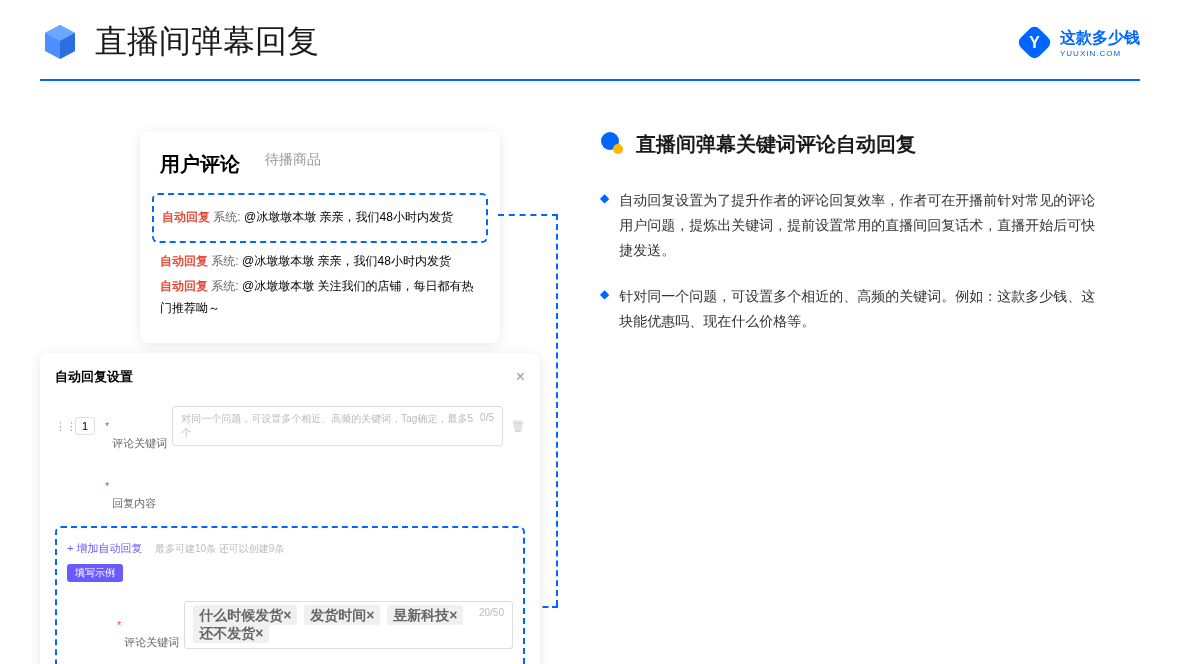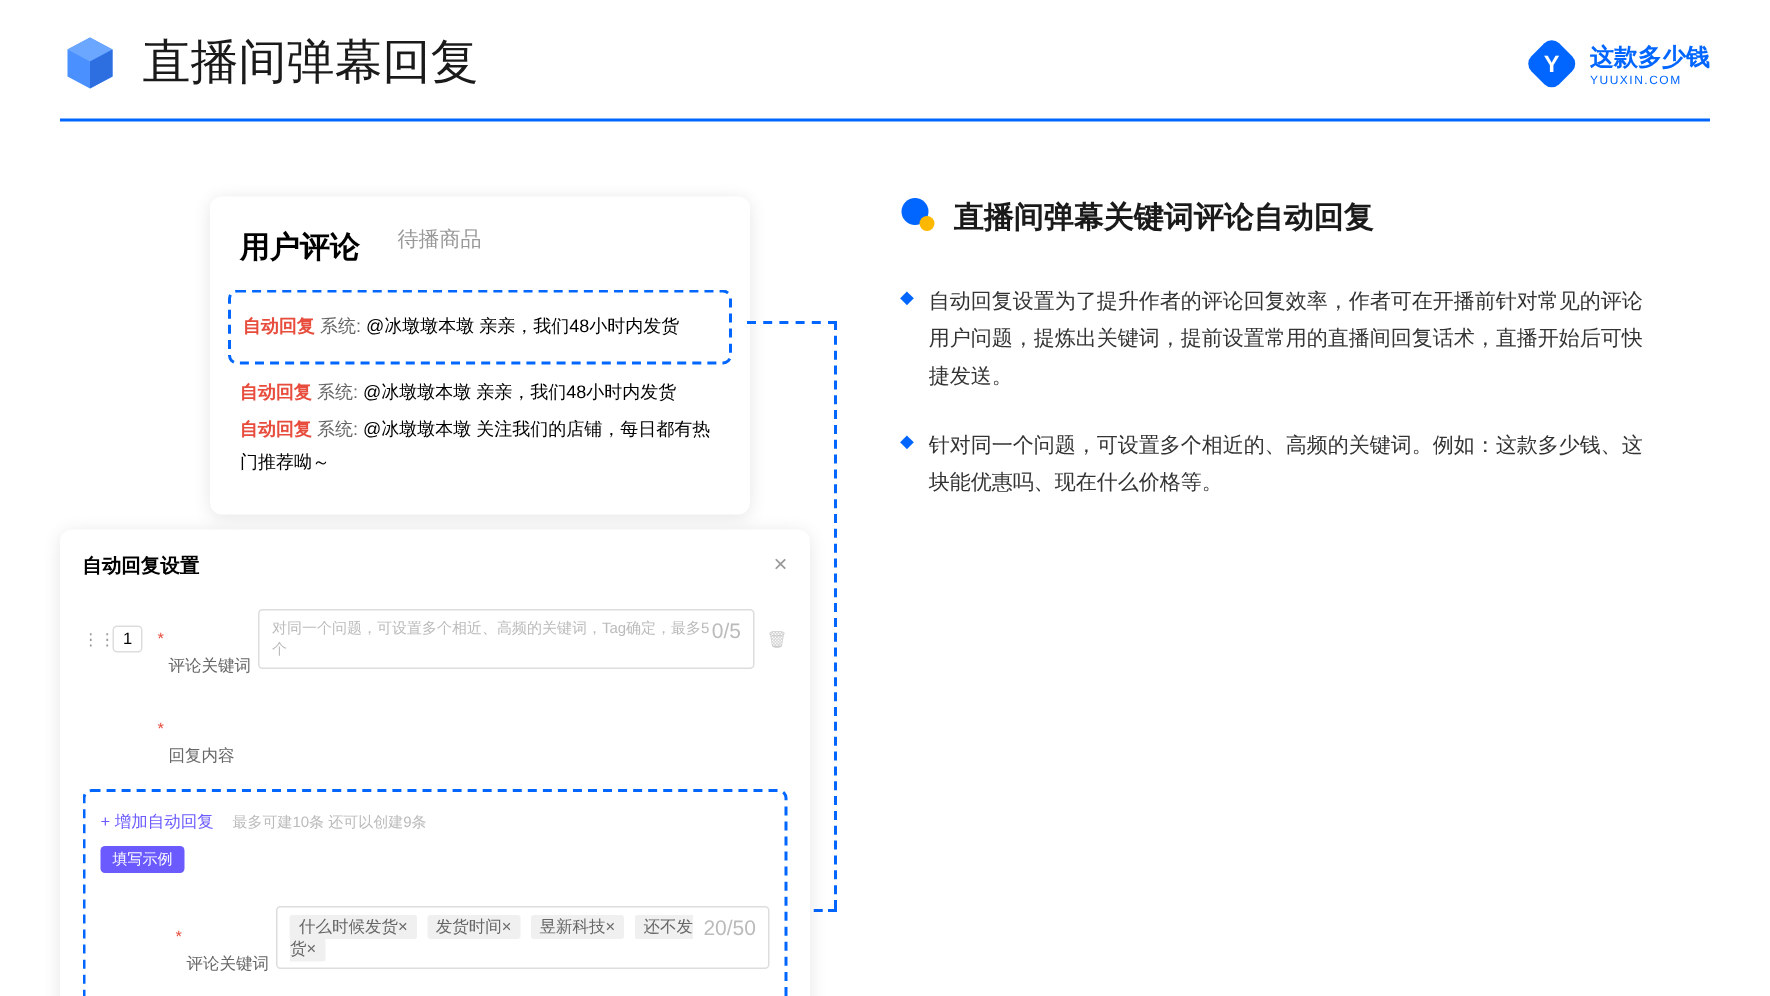--- a/index.html
+++ b/index.html
@@ -32,28 +32,28 @@
 .dialog-header { display: flex; justify-content: space-between; align-items: center; margin-bottom: 15px; }
 .dialog-title { font-size: 13px; font-weight: bold; }
 .close-x { color: #999; font-size: 16px; cursor: pointer; }
 
 .form-row { display: flex; align-items: center; margin: 10px 0; font-size: 11px; }
 .row-num { width: 20px; color: #999; }
 .row-idx { width: 20px; text-align: center; border: 1px solid #ddd; border-radius: 3px; padding: 2px; margin-right: 10px; }
 .row-label { width: 60px; color: #666; margin-top: 35px; }
 .required { color: #e74c3c; margin-right: 3px; }
 .row-input { flex: 1; border: 1px solid #ddd; border-radius: 3px; padding: 5px 8px; color: #bbb; font-size: 10px; display: flex; justify-content: space-between; }
-.count-badge { color: #bbb; font-size: 14px; }
+.count-badge { color: #bbb; font-size: 10px; }
 .trash-icon { width: 14px; margin-left: 8px; color: #ccc; }
 
 .highlight-box2 { border: 2px dashed #0066ff; border-radius: 6px; padding: 10px; margin-top: 15px; }
 .add-link { color: #6b5bff; font-size: 11px; }
 .add-hint { color: #bbb; font-size: 10px; margin-left: 8px; }
 .example-badge { background: #6b5bff; color: #fff; font-size: 10px; padding: 2px 8px; border-radius: 3px; display: inline-block; margin: 8px 0; }
-.tag-pill { background: #f0f0f0; color: #666; font-size: 11px; padding: 2px 6px; border-radius: 2px; margin-right: 4px; }
+.tag-pill { background: #f0f0f0; color: #666; font-size: 14px; padding: 2px 6px; border-radius: 2px; margin-right: 4px; font-weight: bold; }
 
 .connector { position: absolute; border-top: 2px dashed #0066ff; }
 .conn1 { top: 83px; left: 458px; width: 60px; }
 .conn2 { top: 83px; left: 516px; width: 2px; height: 392px; border-left: 2px dashed #0066ff; border-top: none; }
 .conn3 { top: 475px; left: 493px; width: 25px; }
 
 .section-header { display: flex; align-items: flex-start; margin-bottom: 30px; }
 .dot-icon { width: 24px; height: 24px; margin-right: 12px; position: relative; }
 .section-title { font-size: 20px; font-weight: bold; color: #1a1a1a; }
 .bullet-item { display: flex; margin: 20px 0; }

